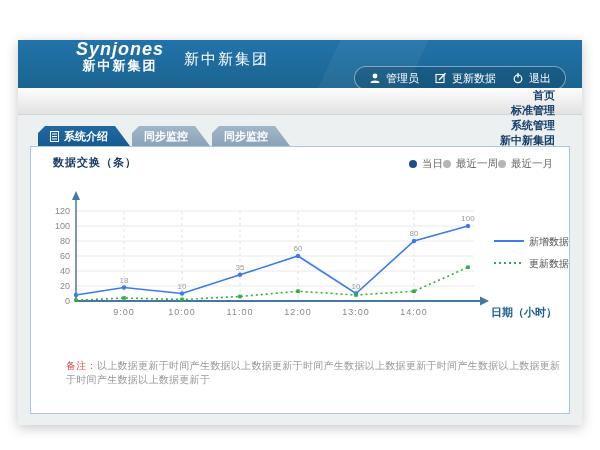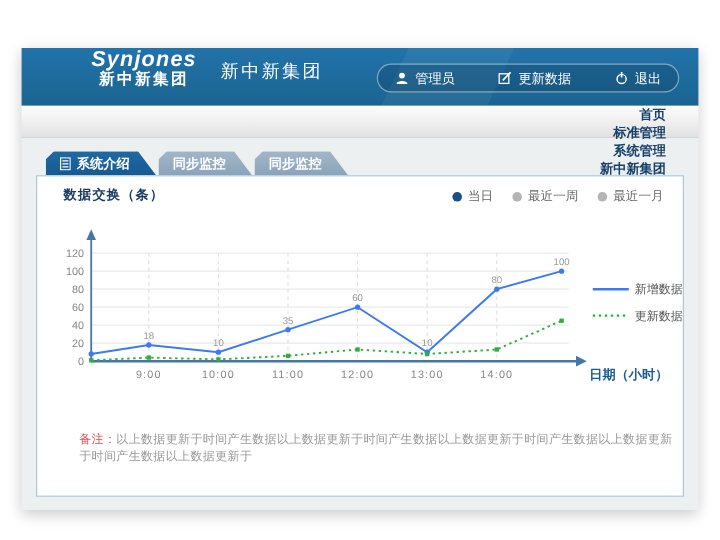--- a/index.html
+++ b/index.html
@@ -9,40 +9,40 @@
         box-shadow:0 3px 12px rgba(0,0,0,0.22);}
   
   .hdr{position:relative;height:48px;background:linear-gradient(180deg,#2273ab 0%,#1a648f 100%);
        display:flex;align-items:flex-start;overflow:hidden;}
   .hdr::after{content:"";position:absolute;inset:0;
        background:linear-gradient(115deg,rgba(255,255,255,0) 55%,rgba(255,255,255,0.05) 55%,rgba(255,255,255,0.05) 70%,rgba(255,255,255,0) 70%);}
   .logo{margin-left:58px;text-align:center;color:#fff;line-height:1.05;z-index:1;}
   .logo-en{font-size:18px;font-weight:bold;font-style:italic;letter-spacing:1px;}
   .logo-cn{font-size:13px;font-weight:bold;letter-spacing:2px;}
   .app-title{color:#fff;font-size:15px;letter-spacing:2px;margin:10px 0 0 20px;z-index:1;}
-  .user-pill{position:absolute;right:16px;top:13px;height:22px;display:flex;align-items:center;
-       gap:36px;padding:0 14px;border:1px solid rgba(255,255,255,0.45);border-radius:12px;
+  .user-pill{position:absolute;right:16px;top:26px;height:22px;display:flex;align-items:center;
+       gap:16px;padding:0 14px;border:1px solid rgba(255,255,255,0.45);border-radius:12px;
        background:rgba(8,40,70,0.22);z-index:2;}
   .u-act{display:flex;align-items:center;gap:5px;color:#fff;font-size:11px;cursor:pointer;}
   
   .nav{height:26px;background:linear-gradient(#fdfdfd,#e2e2e2);border-bottom:1px solid #d2d6d8;
        display:flex;align-items:flex-end;padding-left:26px;flex-direction:column;}
   .nav-item{color:#17406b;font-weight:bold;font-size:11px;padding:0 27px;cursor:pointer;}
   .nav-sep{width:1px;height:13px;background:#c6c9cc;}
   
   .tabs{display:flex;margin:11px 0 0 20px;height:20px;align-items:center;}
   .tab{position:relative;display:flex;align-items:center;gap:5px;height:20px;
        color:#fff;font-size:11px;font-weight:bold;padding:0 22px 0 12px;margin-right:2px;cursor:pointer;
        clip-path:polygon(0 100%,0 7px,7px 0,calc(100% - 15px) 0,100% 100%);}
   .tab.active{background:linear-gradient(#1f69a4,#175a90);}
   .tab.inactive{background:linear-gradient(#a2b6c8,#8ba3b9);}
   
   .card{position:relative;margin:0 12px;width:540px;height:268px;background:#fff;
         border:1px solid #a9c8dc;box-sizing:border-box;}
-  .radio-row{position:absolute;top:10px;right:16px;display:flex;gap:16px;align-items:center;}
+  .radio-row{position:absolute;top:10px;right:16px;display:flex;align-items:center;}
   .radio-opt{display:flex;align-items:center;gap:5px;cursor:pointer;}
   .radio-dot{width:8px;height:8px;border-radius:50%;}
   .radio-lbl{font-size:10.5px;color:#666;}
   .ylabel{position:absolute;left:22px;top:8px;font-size:11px;font-weight:bold;color:#1c3c63;letter-spacing:1px;}
   .chart-wrap{position:absolute;left:0;top:42px;width:540px;height:148px;}
   .note{position:absolute;left:35px;top:212px;font-size:10px;color:#999;letter-spacing:0.3px;}
   .note .prefix{color:#d9534f;}
   svg text{font-family:"Liberation Sans","DejaVu Sans",sans-serif;}
 </style>
 </head>

